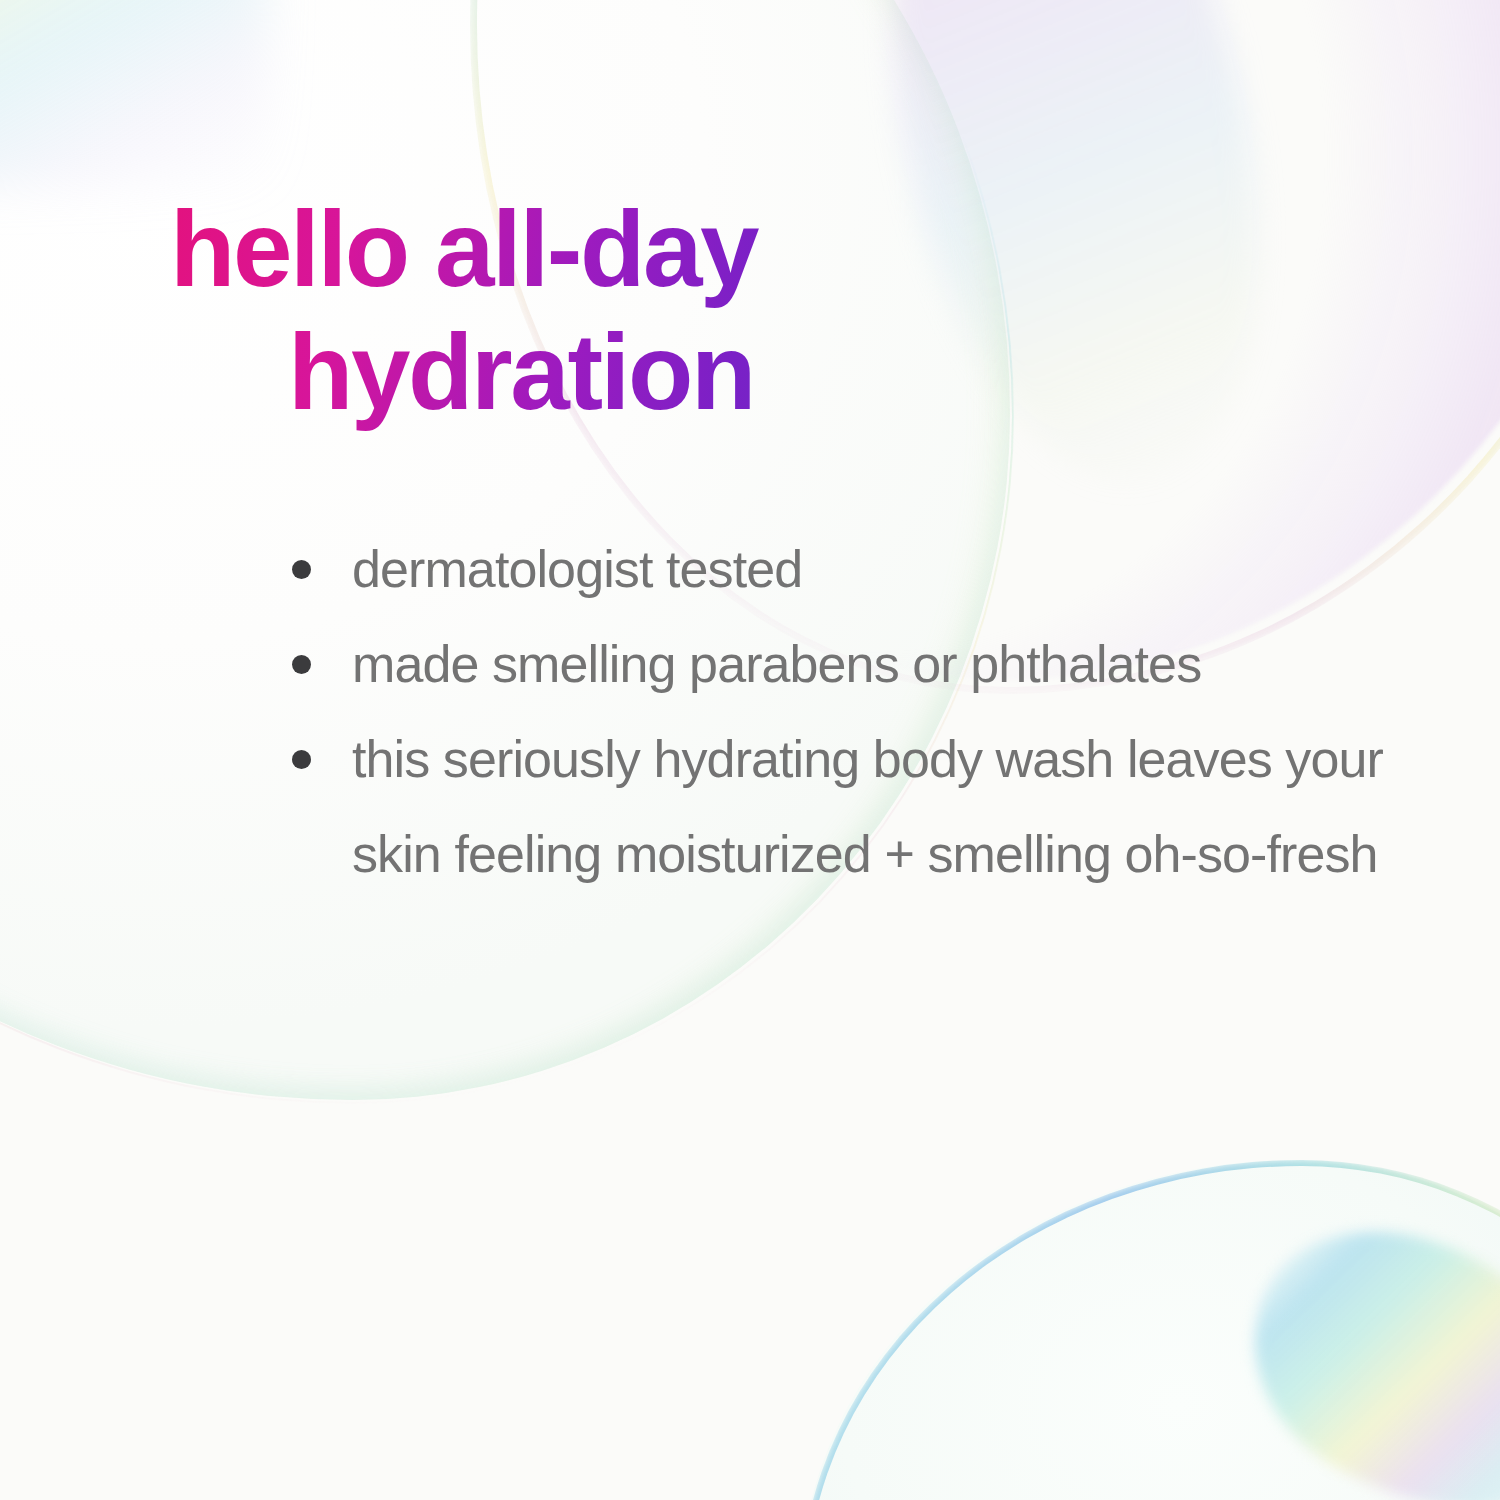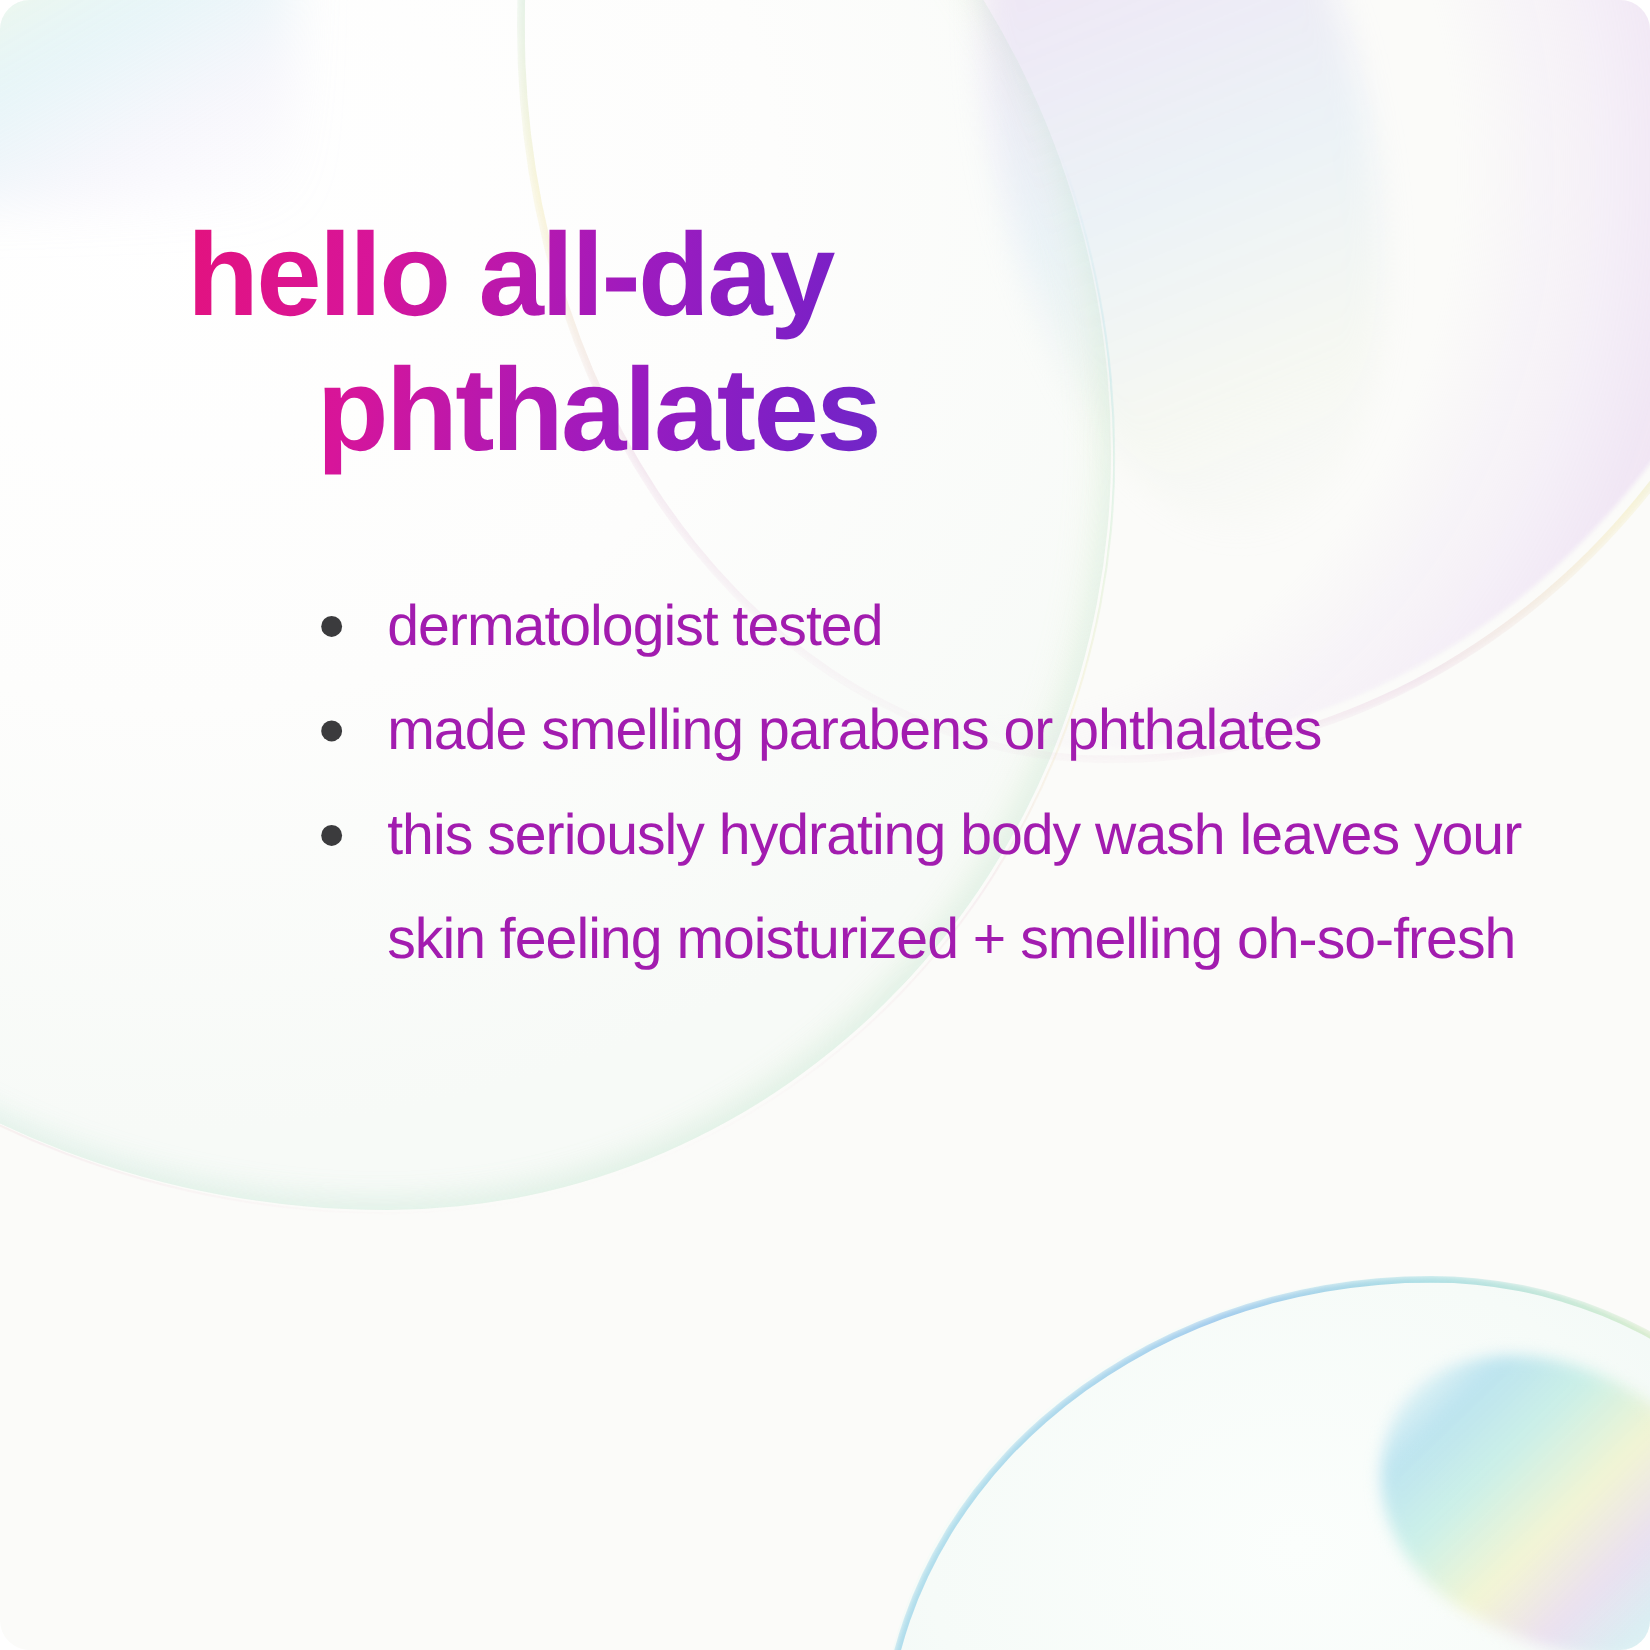--- a/index.html
+++ b/index.html
@@ -7,21 +7,20 @@
     padding: 0;
     background: #ffffff;
   }
   #canvas {
     position: relative;
     width: 1500px;
     height: 1500px;
     overflow: hidden;
     background: #fbfbf9;
     font-family: "Liberation Sans", sans-serif;
-    border-radius: 27px;
   }
 
   
   .bg-layer {
     position: absolute;
     inset: 0;
     overflow: hidden;
     pointer-events: none;
   }
 
@@ -231,21 +230,21 @@
   .headline .line-2 { text-align: left; padding-left: 118px; }
 
   .bullets {
     position: absolute;
     left: 288px;
     top: 522px;
     width: 1110px;
     list-style: none;
     margin: 0;
     padding: 0;
-    color: #a21caf;
+    color: #737373;
     font-size: 52px;
     line-height: 95px;
     font-weight: 500;
     letter-spacing: -0.9px;
   }
   .bullets li {
     position: relative;
     padding-left: 64px;
     margin: 0 0 0 0;
   }
@@ -276,21 +275,21 @@
 
     <div class="bubble-br"></div>
     <div class="bubble-br-rim"></div>
     <div class="bubble-br-streak"></div>
   </div>
 
   <div class="content">
 
     <h1 class="headline">
       <span class="line line-1">hello all-day</span>
-      <span class="line line-2">phthalates</span>
+      <span class="line line-2">hydration</span>
     </h1>
 
     <ul class="bullets">
       <li>
         <span class="dot"></span>
         <span>dermatologist tested</span>
       </li>
       <li>
         <span class="dot"></span>
         <span>made smelling parabens or phthalates</span>

